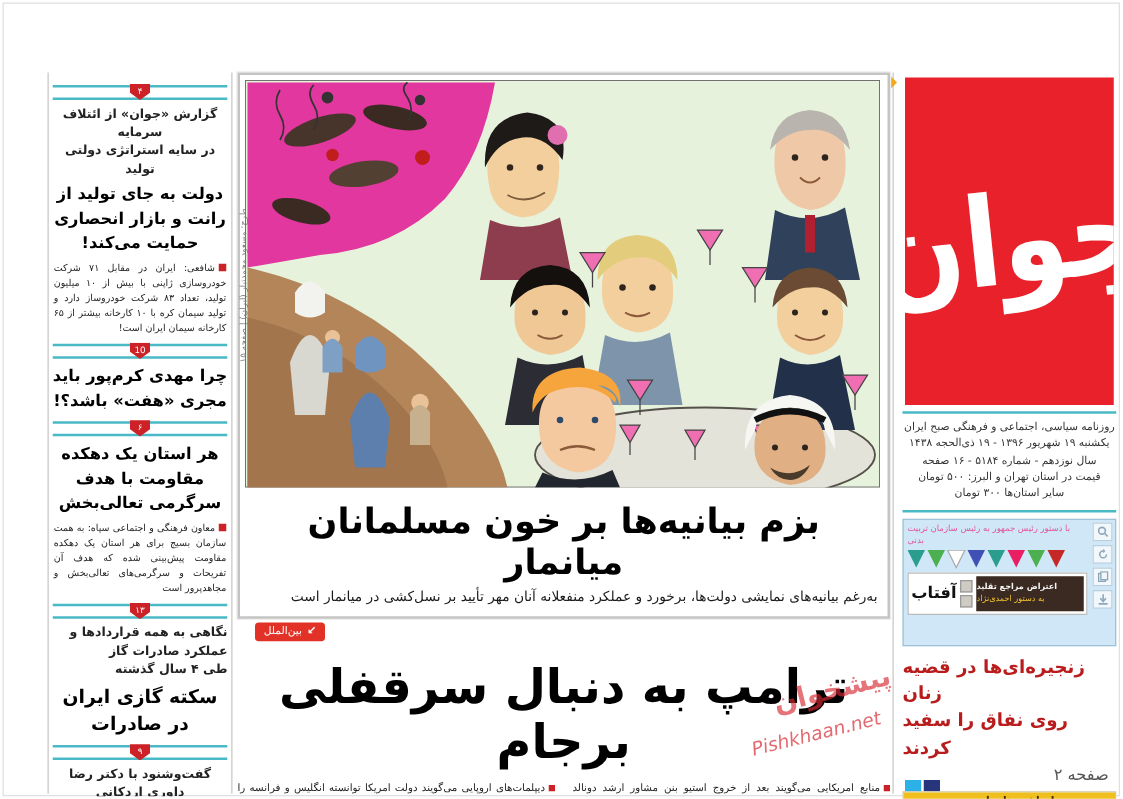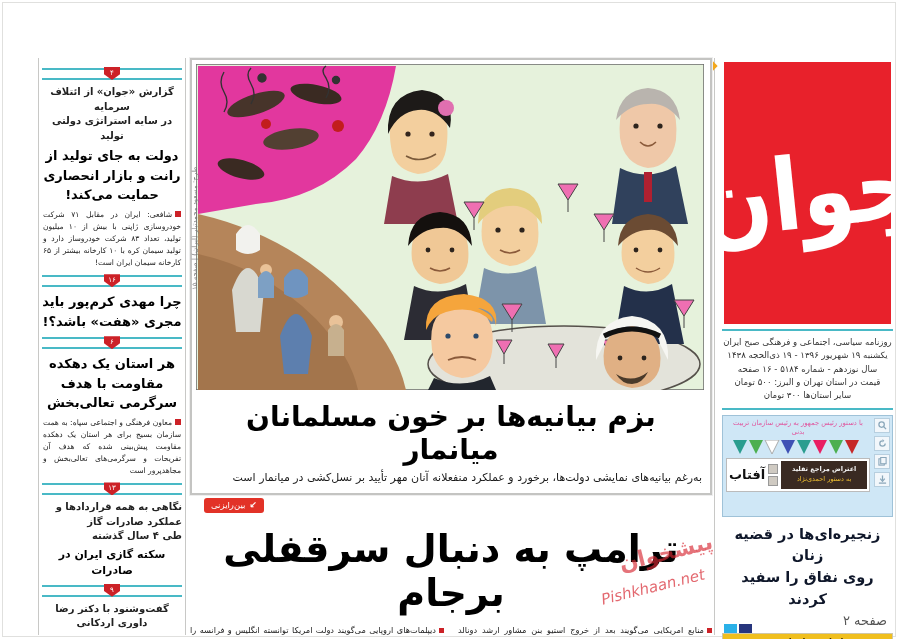--- a/index.html
+++ b/index.html
@@ -25,21 +25,21 @@
   .sep:before, .sep:after { content:""; position:absolute; left:0; right:0; height:2px; background:#49b9c6; }
   .sep:before { top:2px; } .sep:after { bottom:2px; }
   .sep .pagemark {
     position:absolute; left:50%; top:1px; transform:translateX(-50%);
     width:16px; height:13px; background:#cc2127; color:#fff; font-size:7px; line-height:12px;
     clip-path: polygon(0 0,100% 0,100% 55%,50% 100%,0 55%);
     z-index:2;
   }
   .kicker { font-size:10px; font-weight:bold; color:#222; line-height:1.45; white-space:pre-line; }
   .sb-head { font-size:13px; font-weight:bold; color:#000; line-height:1.5; margin:3px 0 4px; }
-  .sb-head.big { font-size:11px; line-height:1.45; }
+  .sb-head.big { font-size:15px; line-height:1.45; }
   .sb-body { font-size:7.6px; color:#222; text-align:justify; line-height:1.6; padding:0 1px; }
   .sb-body .bullet { display:inline-block; width:6px; height:6px; background:#cc2127; margin-left:3px; }
 
   
   .center { position:absolute; left:190px; top:58px; width:522px; }
   .cartoon-frame {
     border:2px solid #c4c4c2; background:#fff; padding:4px; position:relative;
     box-shadow: 0 0 0 1px #eee;
   }
   .cartoon-credit {
@@ -85,42 +85,42 @@
   .rail { position:absolute; left:722px; top:62px; width:171px; direction:rtl; }
   .logo-box {
     width:167px; height:262px; background:#e8212b; margin-right:2px;
     display:flex; align-items:center; justify-content:center; overflow:hidden;
   }
   .logo-text { color:#fff; font-size:86px; font-weight:bold; transform:rotate(-6deg) scaleY(1.15); }
   .teal-rule { height:2px; background:#49b9c6; margin:5px 0; }
   .paper-info { font-size:8.6px; color:#333; text-align:center; line-height:1.55; white-space:pre-line; }
   .clip-box {
     margin-top:5px; background:#cfe7f6; border:1px solid #9fc2d8; height:102px;
-    position:relative; overflow:hidden; padding:3px 22px 3px 3px; text-align:center;
+    position:relative; overflow:hidden; padding:3px 22px 3px 3px; text-align:left;
   }
   .clip-icons { position:absolute; right:2px; top:2px; display:flex; flex-direction:column; gap:3px; }
   .clip-icons .icon-btn {
     width:16px; height:15px; background:#f2f7fb; border:1px solid #b7cfdf;
     display:flex; align-items:center; justify-content:center; font-size:8px; color:#8aa7ba;
   }
   .clip-kicker { font-size:6.8px; color:#e0559d; line-height:1.4; }
   .clip-title { font-size:10.5px; font-weight:bold; color:#2f6fc4; line-height:1.5; margin-top:1px; }
   .clip-flags { margin-top:2px; height:16px; }
   .clip-paper {
     margin-top:2px; background:#fff; border:1px solid #bbb; height:34px;
     display:flex; flex-direction:row-reverse; align-items:center; gap:3px; padding:2px;
   }
   .clip-masthead { font-size:13px; font-weight:bold; color:#111; flex:0 0 auto; }
   .clip-black { background:#3a2a22; color:#fff; flex:1; height:100%; font-size:6.5px;
     display:flex; flex-direction:column; justify-content:center; line-height:1.5; }
   .clip-black .l1 { color:#f5f5f5; font-weight:bold; }
   .clip-black .l2 { color:#f2c230; }
   .clip-photos { display:flex; flex-direction:column; gap:2px; }
   .clip-photos span { width:10px; height:10px; background:#cfcac2; border:1px solid #999; display:block; }
-  .rail-head { margin-top:7px; text-align:center; font-size:14.5px; font-weight:bold; color:#0f172a; line-height:1.5; white-space:pre-line; }
+  .rail-head { margin-top:7px; text-align:left; font-size:14.5px; font-weight:bold; color:#b91c1c; line-height:1.5; white-space:pre-line; }
   .rail-pageref { font-size:13px; color:#555; margin:2px 6px 0 0; }
   .notes-box { margin-top:5px; border:1px solid #cfc6a6; background:#fffef7; padding-bottom:4px; }
   .notes-title { background:#f0bf1e; color:#3a2c00; font-size:8.5px; font-weight:bold; text-align:center; padding:2px 0; }
 </style>
 </head>
 <body>
 
 <div class="page-frame"></div>
 <div class="vrule left-edge"></div>
 <div class="vrule sidebar-center"></div>
@@ -131,21 +131,21 @@
 
   <div class="sep">
     <span class="pagemark">۴</span>
   </div>
   <div class="kicker" style="white-space: pre-line;">گزارش «جوان» از ائتلاف سرمایه
 در سایه استراتژی دولتی تولید</div>
   <div class="sb-head">دولت به جای تولید از رانت و بازار انحصاری حمایت می‌کند!</div>
   <div class="sb-body"><span class="bullet"></span><span>شافعی: ایران در مقابل ۷۱ شرکت خودروسازی ژاپنی با بیش از ۱۰ میلیون تولید، تعداد ۸۳ شرکت خودروساز دارد و تولید سیمان کره با ۱۰ کارخانه بیشتر از ۶۵ کارخانه سیمان ایران است!</span></div>
 
   <div class="sep">
-    <span class="pagemark">۱۶</span>
+    <span class="pagemark">10</span>
   </div>
   <div class="sb-head">چرا مهدی کرم‌پور باید مجری «هفت» باشد؟!</div>
 
   <div class="sep">
     <span class="pagemark">۶</span>
   </div>
   <div class="sb-head">هر استان یک دهکده مقاومت با هدف سرگرمی تعالی‌بخش</div>
   <div class="sb-body"><span class="bullet"></span><span>معاون فرهنگی و اجتماعی سپاه: به همت سازمان بسیج برای هر استان یک دهکده مقاومت پیش‌بینی شده که هدف آن تفریحات و سرگرمی‌های تعالی‌بخش و مجاهدپرور است</span></div>
 
   <div class="sep">
@@ -304,21 +304,21 @@
     </svg>
     <div class="cartoon-credit">طرح: مسعود محمدتبار (ایران) | صفحه ۱۵</div>
     <div class="caption">
       <div class="caption-title">بزم بیانیه‌ها بر خون مسلمانان میانمار</div>
       <div class="caption-sub">به‌رغم بیانیه‌های نمایشی دولت‌ها، برخورد و عملکرد منفعلانه آنان مهر تأیید بر نسل‌کشی در میانمار است</div>
     </div>
   </div>
 
   <div class="badge">
     <span class="arr">↙</span>
-    <span>بین‌رایزنی</span>
+    <span>بین‌الملل</span>
   </div>
 
   <div class="lead-head">ترامپ به دنبال سرقفلی برجام</div>
 
   <div class="lead-cols">
     <p class="lead-col"><span class="bullet"></span><span>دیپلمات‌های اروپایی می‌گویند دولت امریکا توانسته انگلیس و فرانسه را برای مذاکره مجدد درباره برجام متقاعد کند و در حال رایزنی است که از طریق این دو کشور، آلمان نیز برای گشایش مجدد باب مذاکرات و تغییر برجام متقاعد شود. محمدجواد ظریف پیش از این مذاکره مجدد و تغییر برجام را رد کرده و هشدار داده بود: در صورت شکست این توافق، دستیابی به توافقی دیگر غیرممکن خواهد بود</span></p>
     <p class="lead-col"><span class="bullet"></span><span>منابع امریکایی می‌گویند بعد از خروج استیو بنن مشاور ارشد دونالد ترامپ که به‌طور جدی از طرح‌های خروج از توافق هسته‌ای ایران با ۵+۱ حمایت می‌کرد، بحث‌ها در داخل کاخ سفید به سمت فشار برای تقویت آن تغییر مسیر داده است؛ سناریویی که دیدگاه‌های ترامپ را نیز به برجامی که کاستی‌های آن رفع شده باشد نزدیک می‌کند. هفته قبل بولتون از تغییر اوضاع در کاخ سفید خبر داد و گفت با تغییر در حلقه مشاوران ترامپ، صدای مخالفان برجام دیگر به گوش رئیس‌جمهور امریکا نمی‌رسد</span></p>
   </div>
 </div>
 

